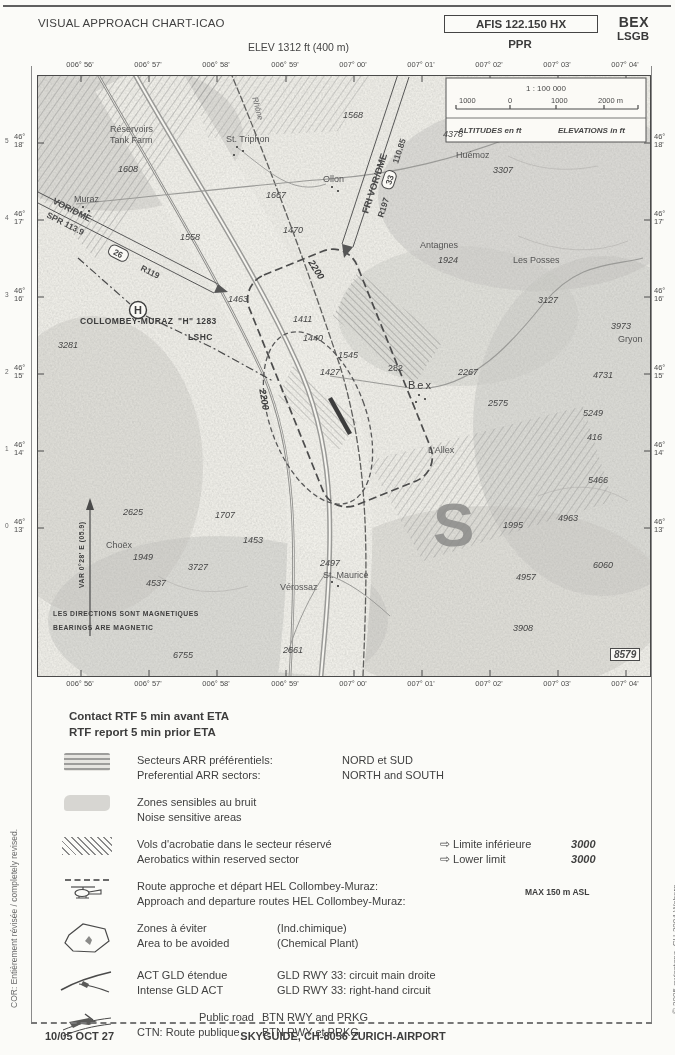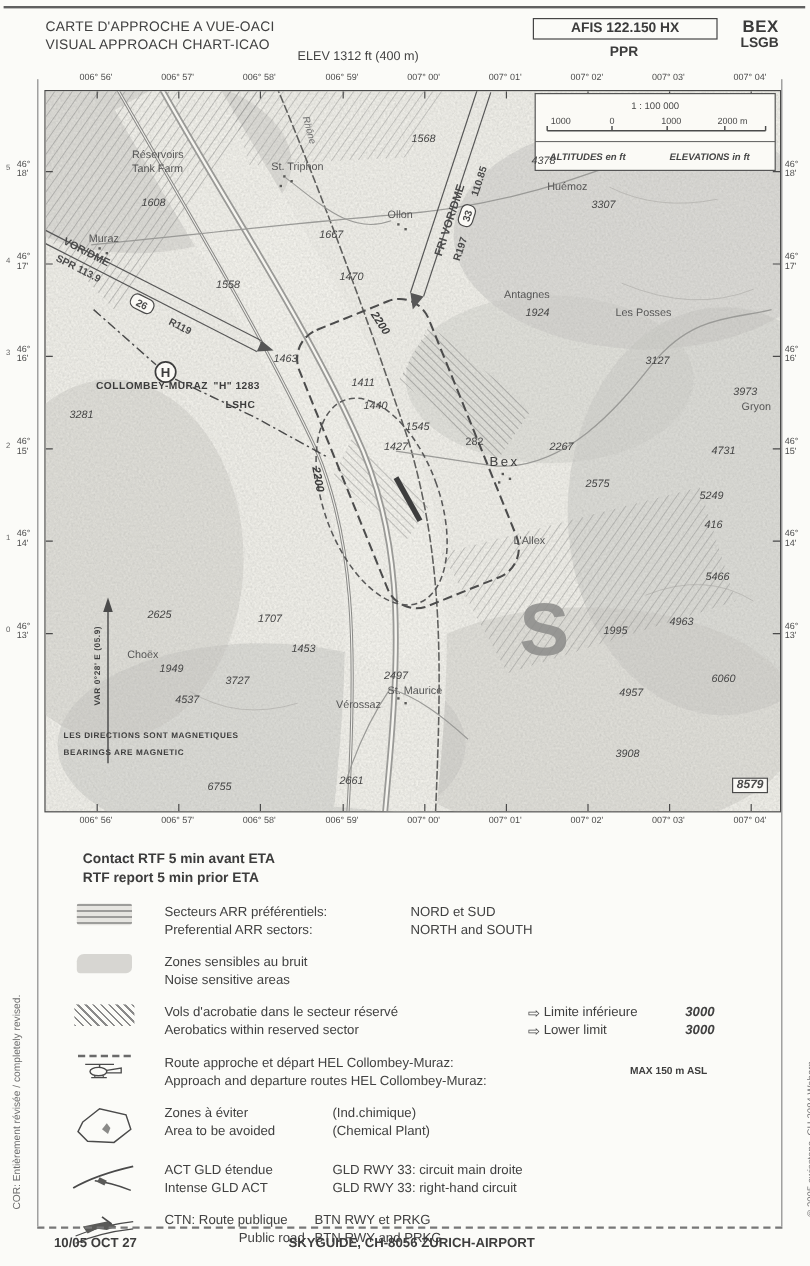--- a/index.html
+++ b/index.html
@@ -68,21 +68,20 @@
            white-space:nowrap;font-size:8px;color:#777;}
 </style>
 </head>
 <body>
 
 <div class="scan-topline"></div>
 <div class="col-border-l"></div>
 <div class="col-border-r"></div>
 
 <div class="hdr-title">
-  <div>CARTE D'APPROCHE A VUE-OACI</div>
   <div>VISUAL APPROACH CHART-ICAO</div>
 </div>
 <div class="hdr-elev">ELEV 1312 ft (400 m)</div>
 <div class="afis-box">AFIS 122.150 HX</div>
 <div class="ppr">PPR</div>
 <div class="hdr-code">
   <div class="c1">BEX</div>
   <div class="c2">LSGB</div>
 </div>
 
@@ -459,26 +458,26 @@
     <div class="lic">
       <svg width="56" height="30" viewBox="0 0 56 30">
         <path d="M4 20 C18 14 34 10 52 8" stroke="#4a4a4a" stroke-width="1" fill="none"></path>
         <path d="M4 26 C18 20 34 16 52 14" stroke="#4a4a4a" stroke-width="1" fill="none"></path>
         <path d="M10 12 L30 8 L38 12 L30 15 L22 14 L14 18 Z" fill="#5a5a58"></path>
         <path d="M26 4 L34 10" stroke="#4a4a4a" stroke-width="1.4"></path>
       </svg>
     </div>
     <div class="ltxt">
       <div class="lcols">
+        <span class="lcol1" style="width:125px;text-align:right;padding-right:8px;box-sizing:border-box">Public road</span>
+        <span>BTN RWY and PRKG</span>
+      </div>
+      <div class="lcols">
         <span class="lcol1" style="width:125px">CTN: Route publique</span>
         <span>BTN RWY et PRKG</span>
-      </div>
-      <div class="lcols">
-        <span class="lcol1" style="width:125px;text-align:right;padding-right:8px;box-sizing:border-box">Public road</span>
-        <span>BTN RWY and PRKG</span>
       </div>
     </div>
   </div>
 </div>
 
 <div class="foot-rule"></div>
 <div class="footer">
   <span class="fl">10/05 OCT 27</span>
   <span class="fc">SKYGUIDE, CH-8056 ZURICH-AIRPORT</span>
   <span class="fr">LSGB VAC 12</span>

